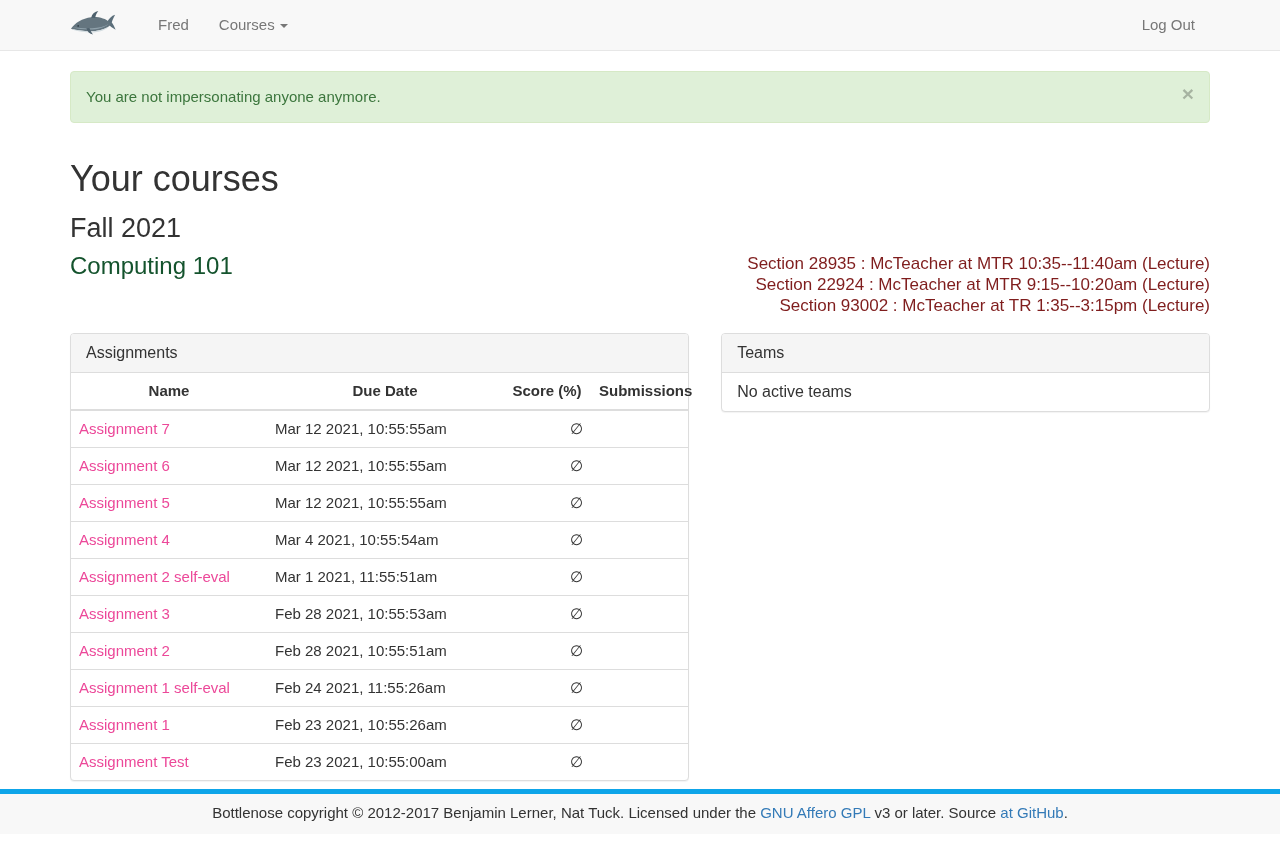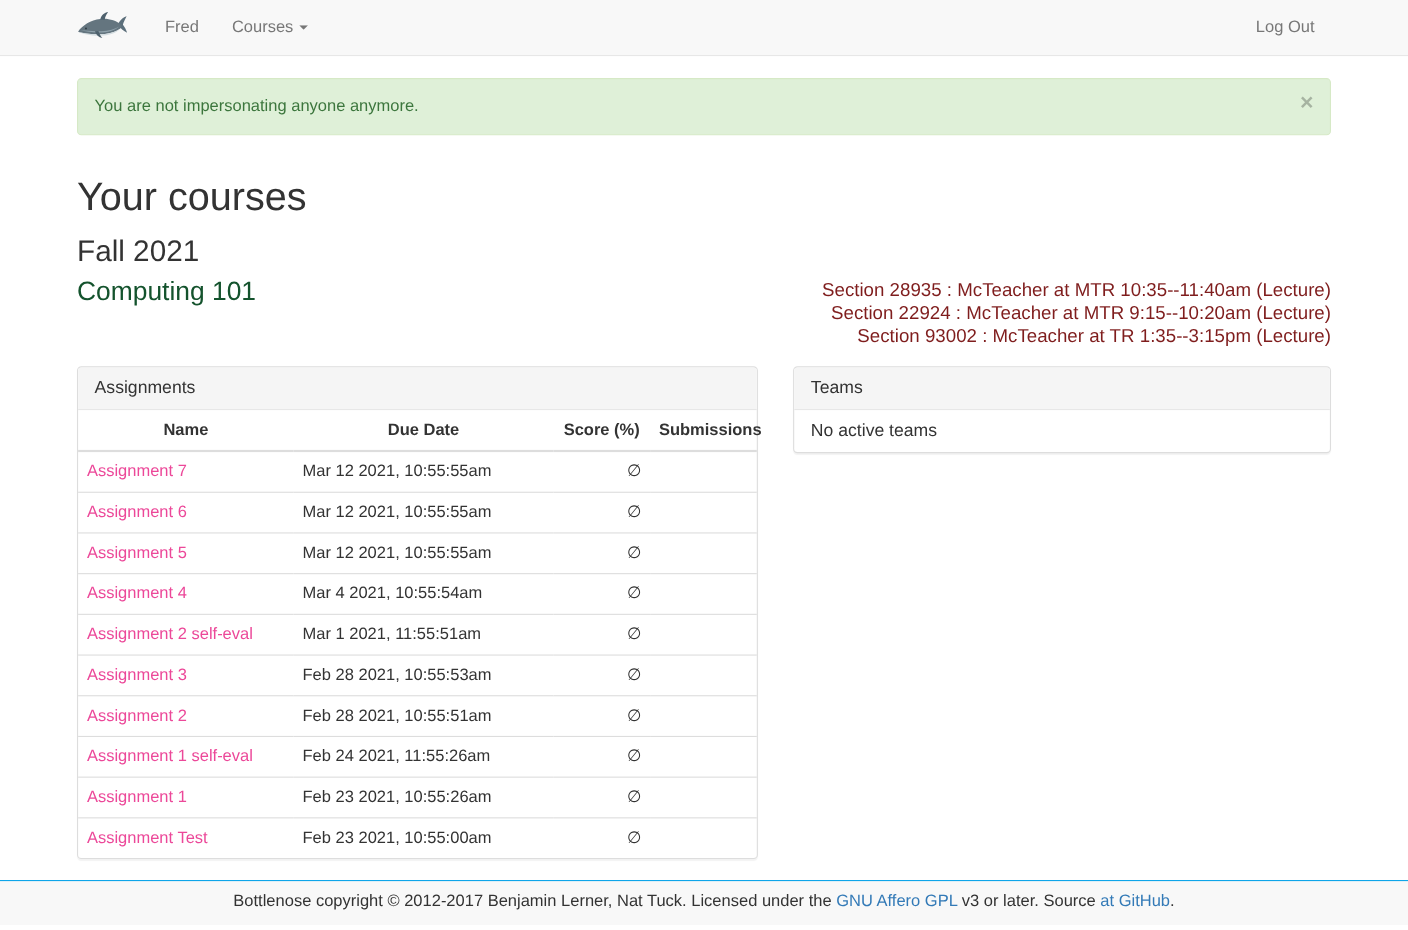--- a/index.html
+++ b/index.html
@@ -10,21 +10,21 @@
     background: #fff; color: #333;
     font-family: "Liberation Sans", "DejaVu Sans", sans-serif;
     font-size: 14px;
   }
   .container { width: 1170px; margin: 0 auto; padding: 0 15px; }
 
   
   .navbar {
     height: 51px; background: #f8f8f8; border-bottom: 1px solid #e7e7e7;
   }
-  .navbar .container { display: flex; align-items: center; height: 50px; }
+  .navbar .container { display: flex; align-items: center; height: 50px; gap: 8px; }
   .navbar-brand { display: flex; align-items: center; height: 50px; padding: 8px 0; }
   .nav-list { display: flex; list-style: none; margin: 0 0 0 17px; padding: 0; }
   .nav-list li a {
     display: block; padding: 15px; line-height: 20px;
     color: #777; text-decoration: none; font-size: 15px;
   }
   .navbar-right { margin-left: auto; }
   .caret {
     display: inline-block; width: 0; height: 0; margin-left: 5px; vertical-align: middle;
     border-top: 4px dashed #777; border-right: 4px solid transparent; border-left: 4px solid transparent;
@@ -75,21 +75,21 @@
   }
   table.assignments td { padding: 8px; line-height: 20px; border-top: 1px solid #ddd; }
   col.c-name { width: 196px; }
   col.c-due  { width: 236px; }
   col.c-score{ width: 88px; }
   td.cell-score { text-align: right; }
   table.assignments a { color: #ec4899; text-decoration: none; }
 
   
   footer.footer {
-    margin-top: 19px; border-top: 1px solid #0ea5e9; background: #f8f8f8;
+    margin-top: 8px; border-top: 5px solid #0ea5e9; background: #f8f8f8;
     text-align: center; padding: 9px 0 11px; font-size: 15px; line-height: 20px; color: #333;
   }
   footer.footer a { color: #337ab7; text-decoration: none; }
 </style>
 </head>
 <body>
 
 <nav class="navbar">
   <div class="container">
     <a class="navbar-brand">

